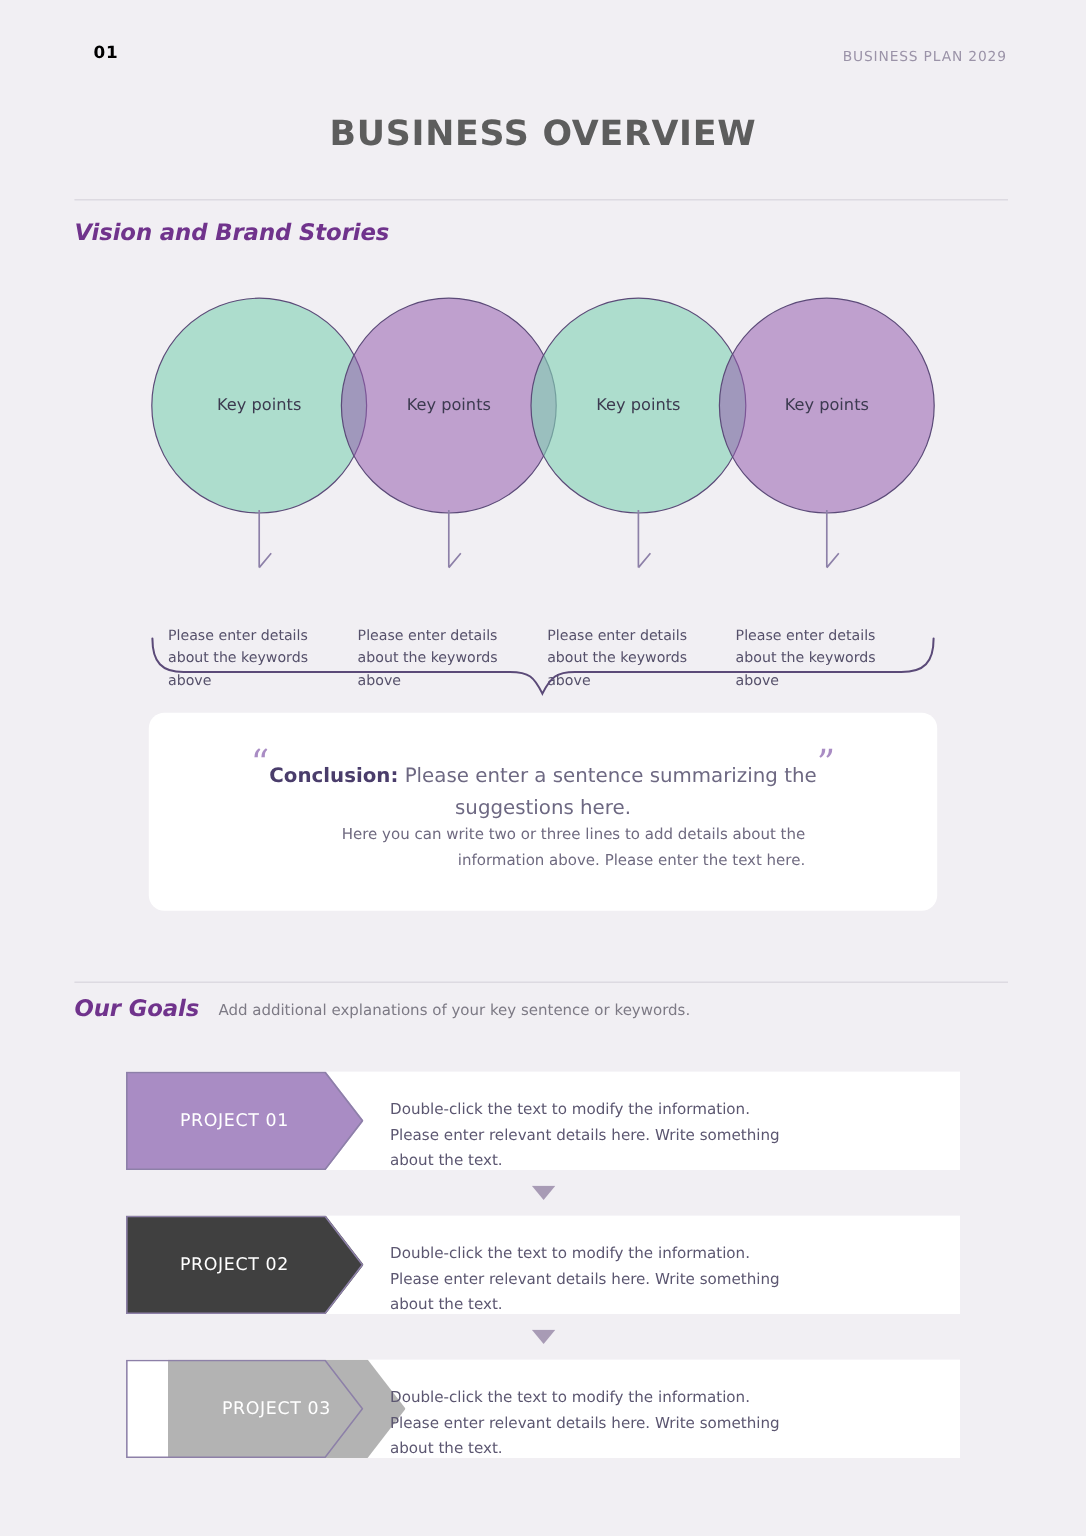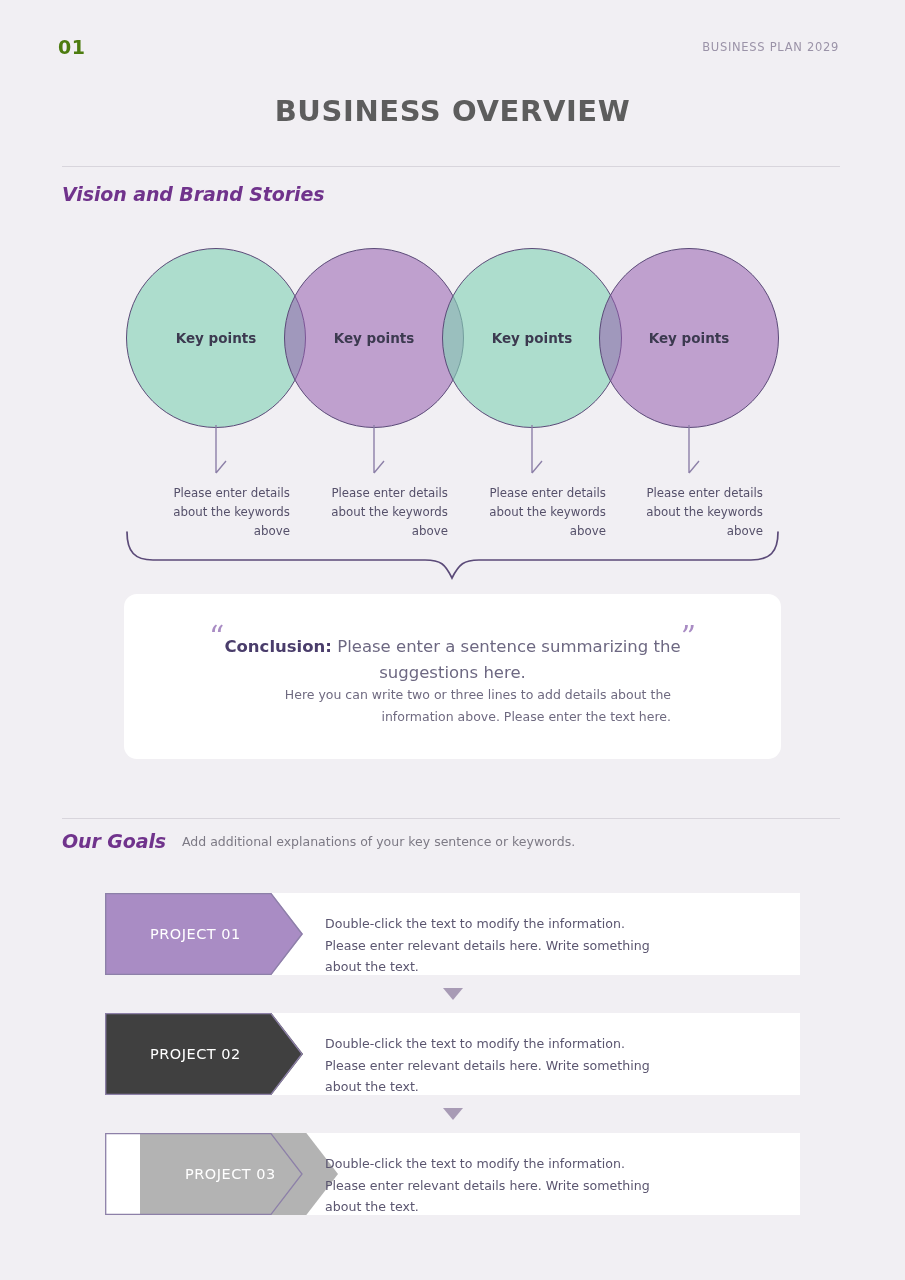--- a/index.html
+++ b/index.html
@@ -9,24 +9,24 @@
     height: 1280px;
     background: #f1eff3;
     font-family: "DejaVu Sans", "Liberation Sans", sans-serif;
     position: relative;
     overflow: hidden;
   }
 
   
   .page-num {
     position: absolute;
-    left: 58px; top: 36px;
-    font-size: 19px;
+    left: 78px; top: 36px;
+    font-size: 14px;
     font-weight: 700;
-    color: #4d7c0f;
+    color: #000000;
     letter-spacing: 0.5px;
   }
   .doc-label {
     position: absolute;
     right: 66px; top: 40px;
     font-size: 11.5px;
     color: #9b93a8;
     letter-spacing: 0.7px;
   }
   .slide-title {
@@ -66,21 +66,21 @@
     position: absolute;
     left: 182px; top: 834px;
     font-size: 12.5px;
     color: #7d7a85;
   }
 
   
   .circles-wrap {
     position: absolute;
     left: 0; top: 248px;
-    width: 718px; height: 185px; font-weight: bold;
+    width: 718px; height: 185px;
   }
   .circle {
     position: absolute;
     width: 180px; height: 180px;
     border-radius: 50%;
     border: 1.3px solid #5b4a78;
     display: flex;
     align-items: center;
     justify-content: center;
     font-size: 13.5px;
@@ -98,24 +98,25 @@
     position: absolute;
     left: 0; top: 425px;
     width: 905px; height: 60px;
     pointer-events: none;
   }
 
   
   .caption {
     position: absolute;
     width: 150px;
-    text-align: right;
+    text-align: left;
     font-size: 11.8px;
     line-height: 1.62;
     color: #55506a;
+    margin-top: 36px;
   }
   .caption.p1 { left: 140px; top: 484px; }
   .caption.p2 { left: 298px; top: 484px; }
   .caption.p3 { left: 456px; top: 484px; }
   .caption.p4 { left: 613px; top: 484px; }
 
   
   .brace {
     position: absolute;
     left: 125px; top: 528px;

